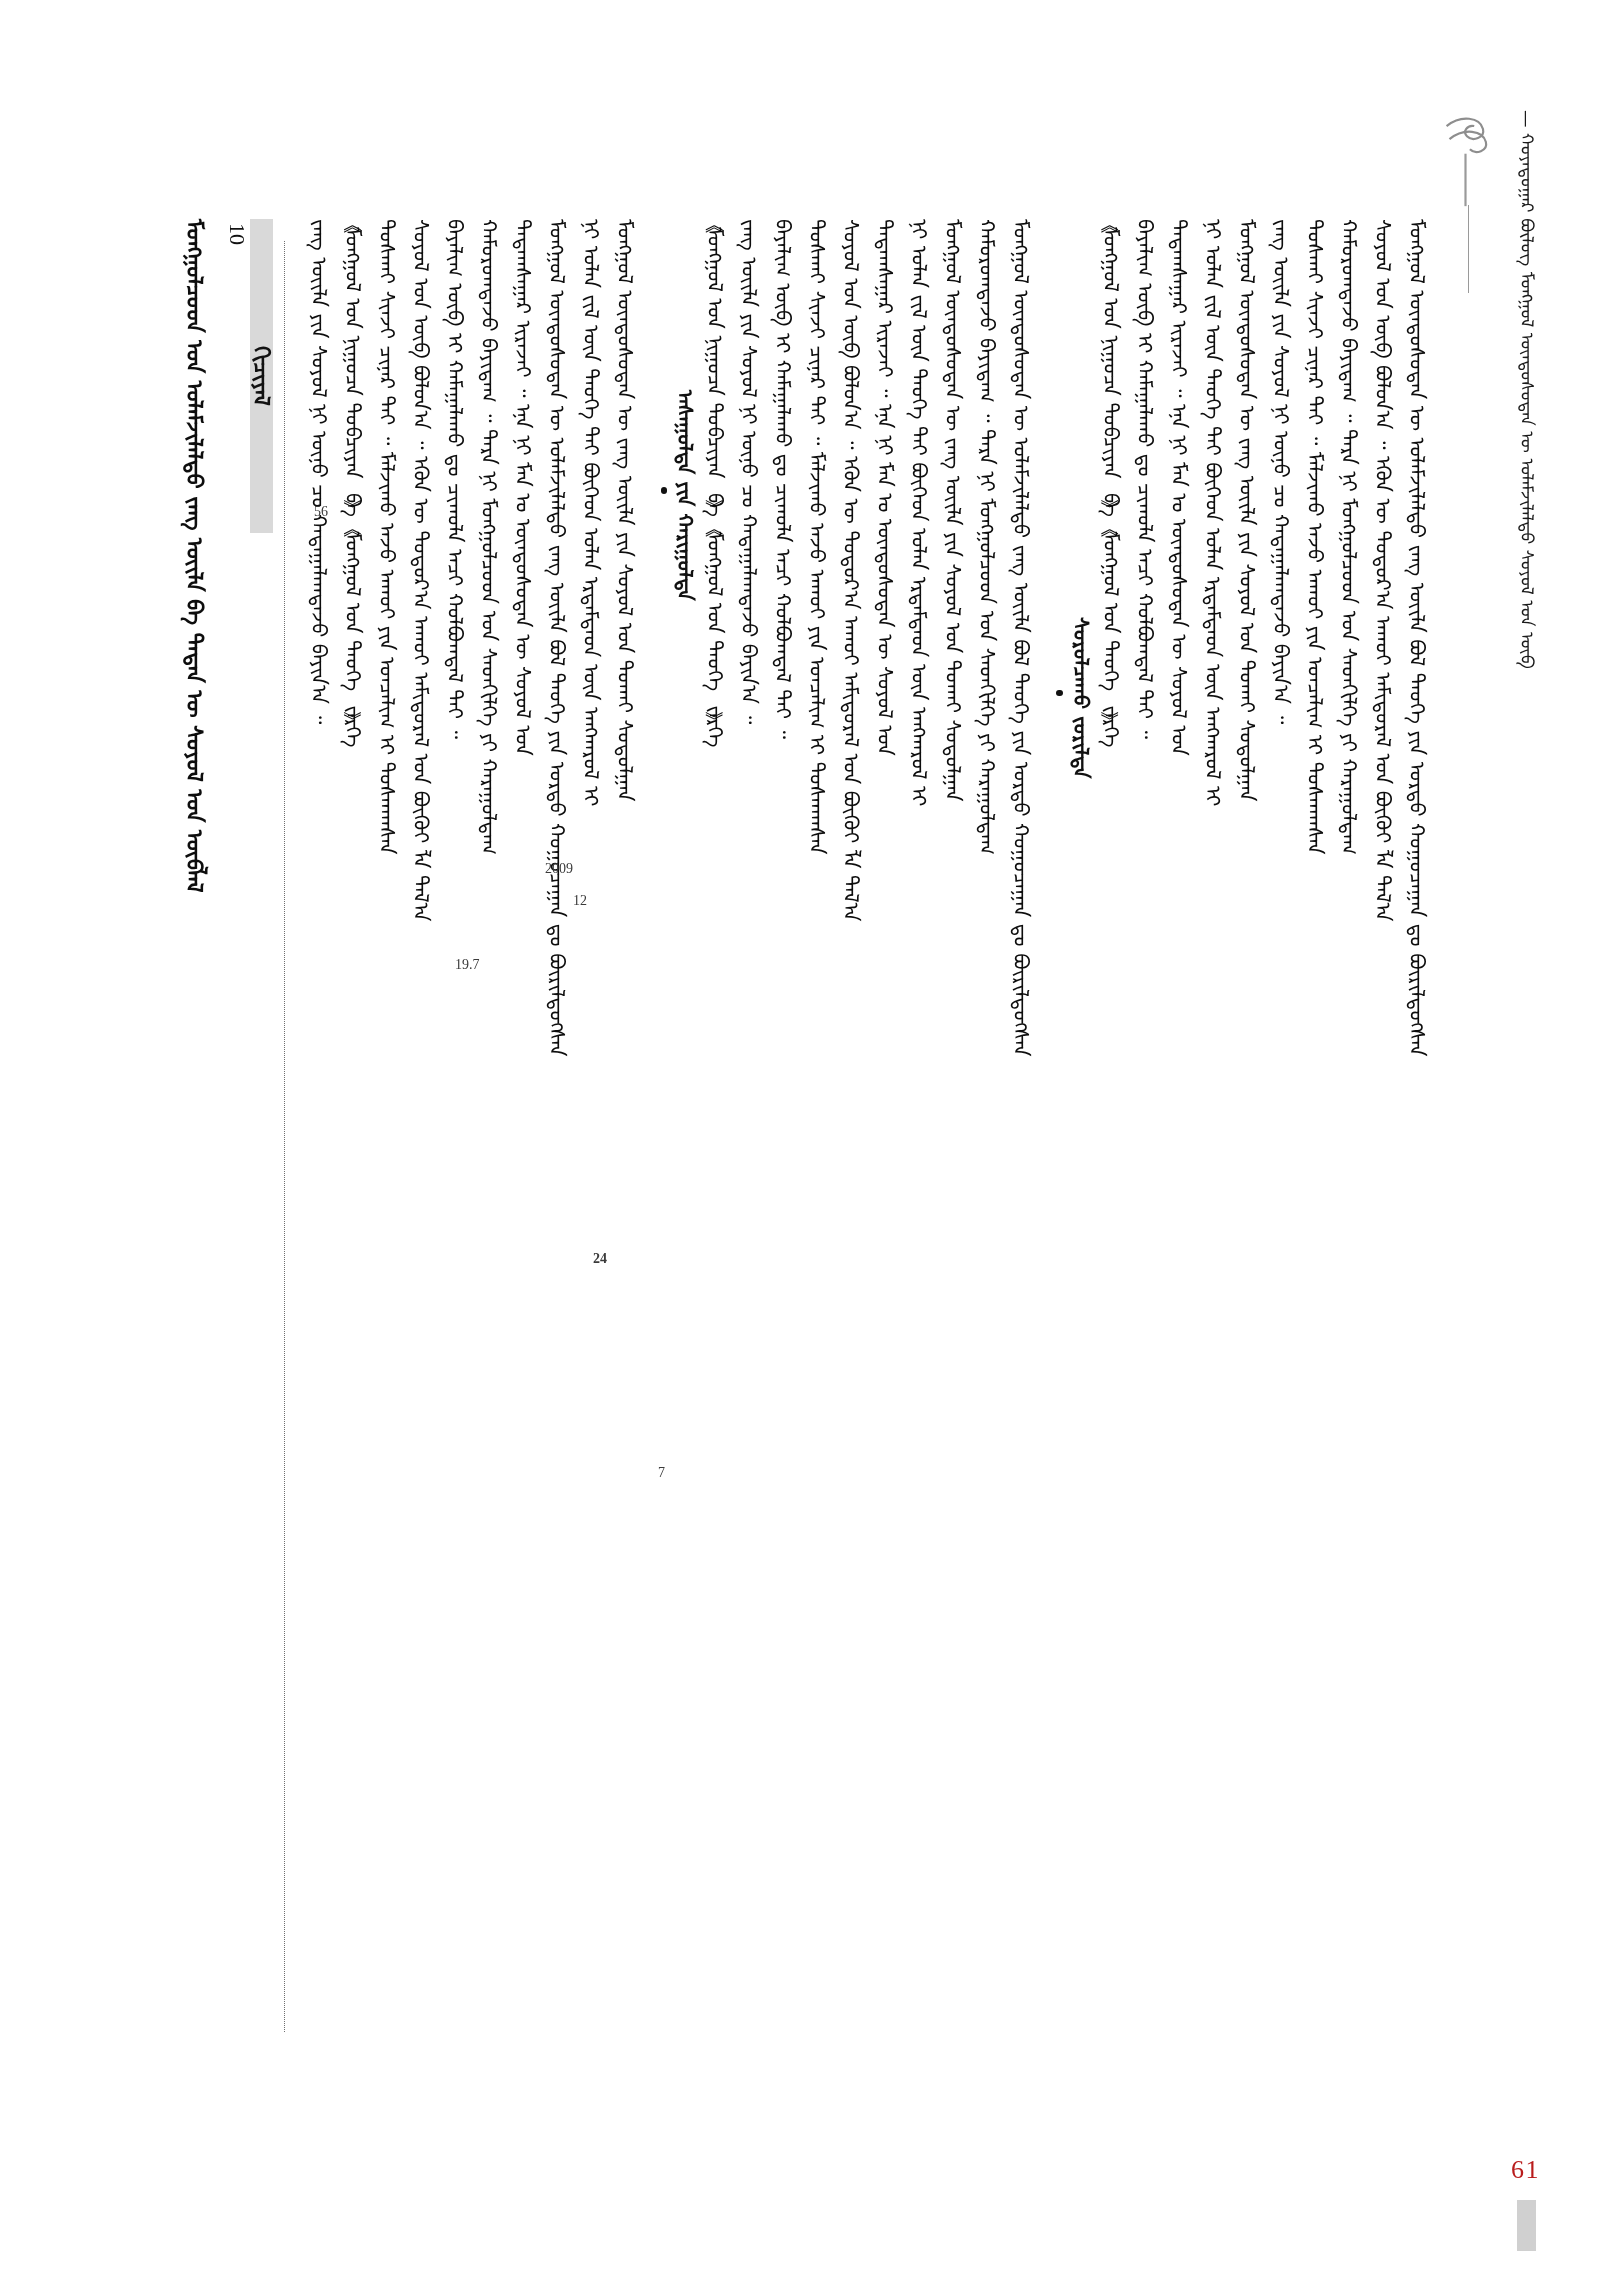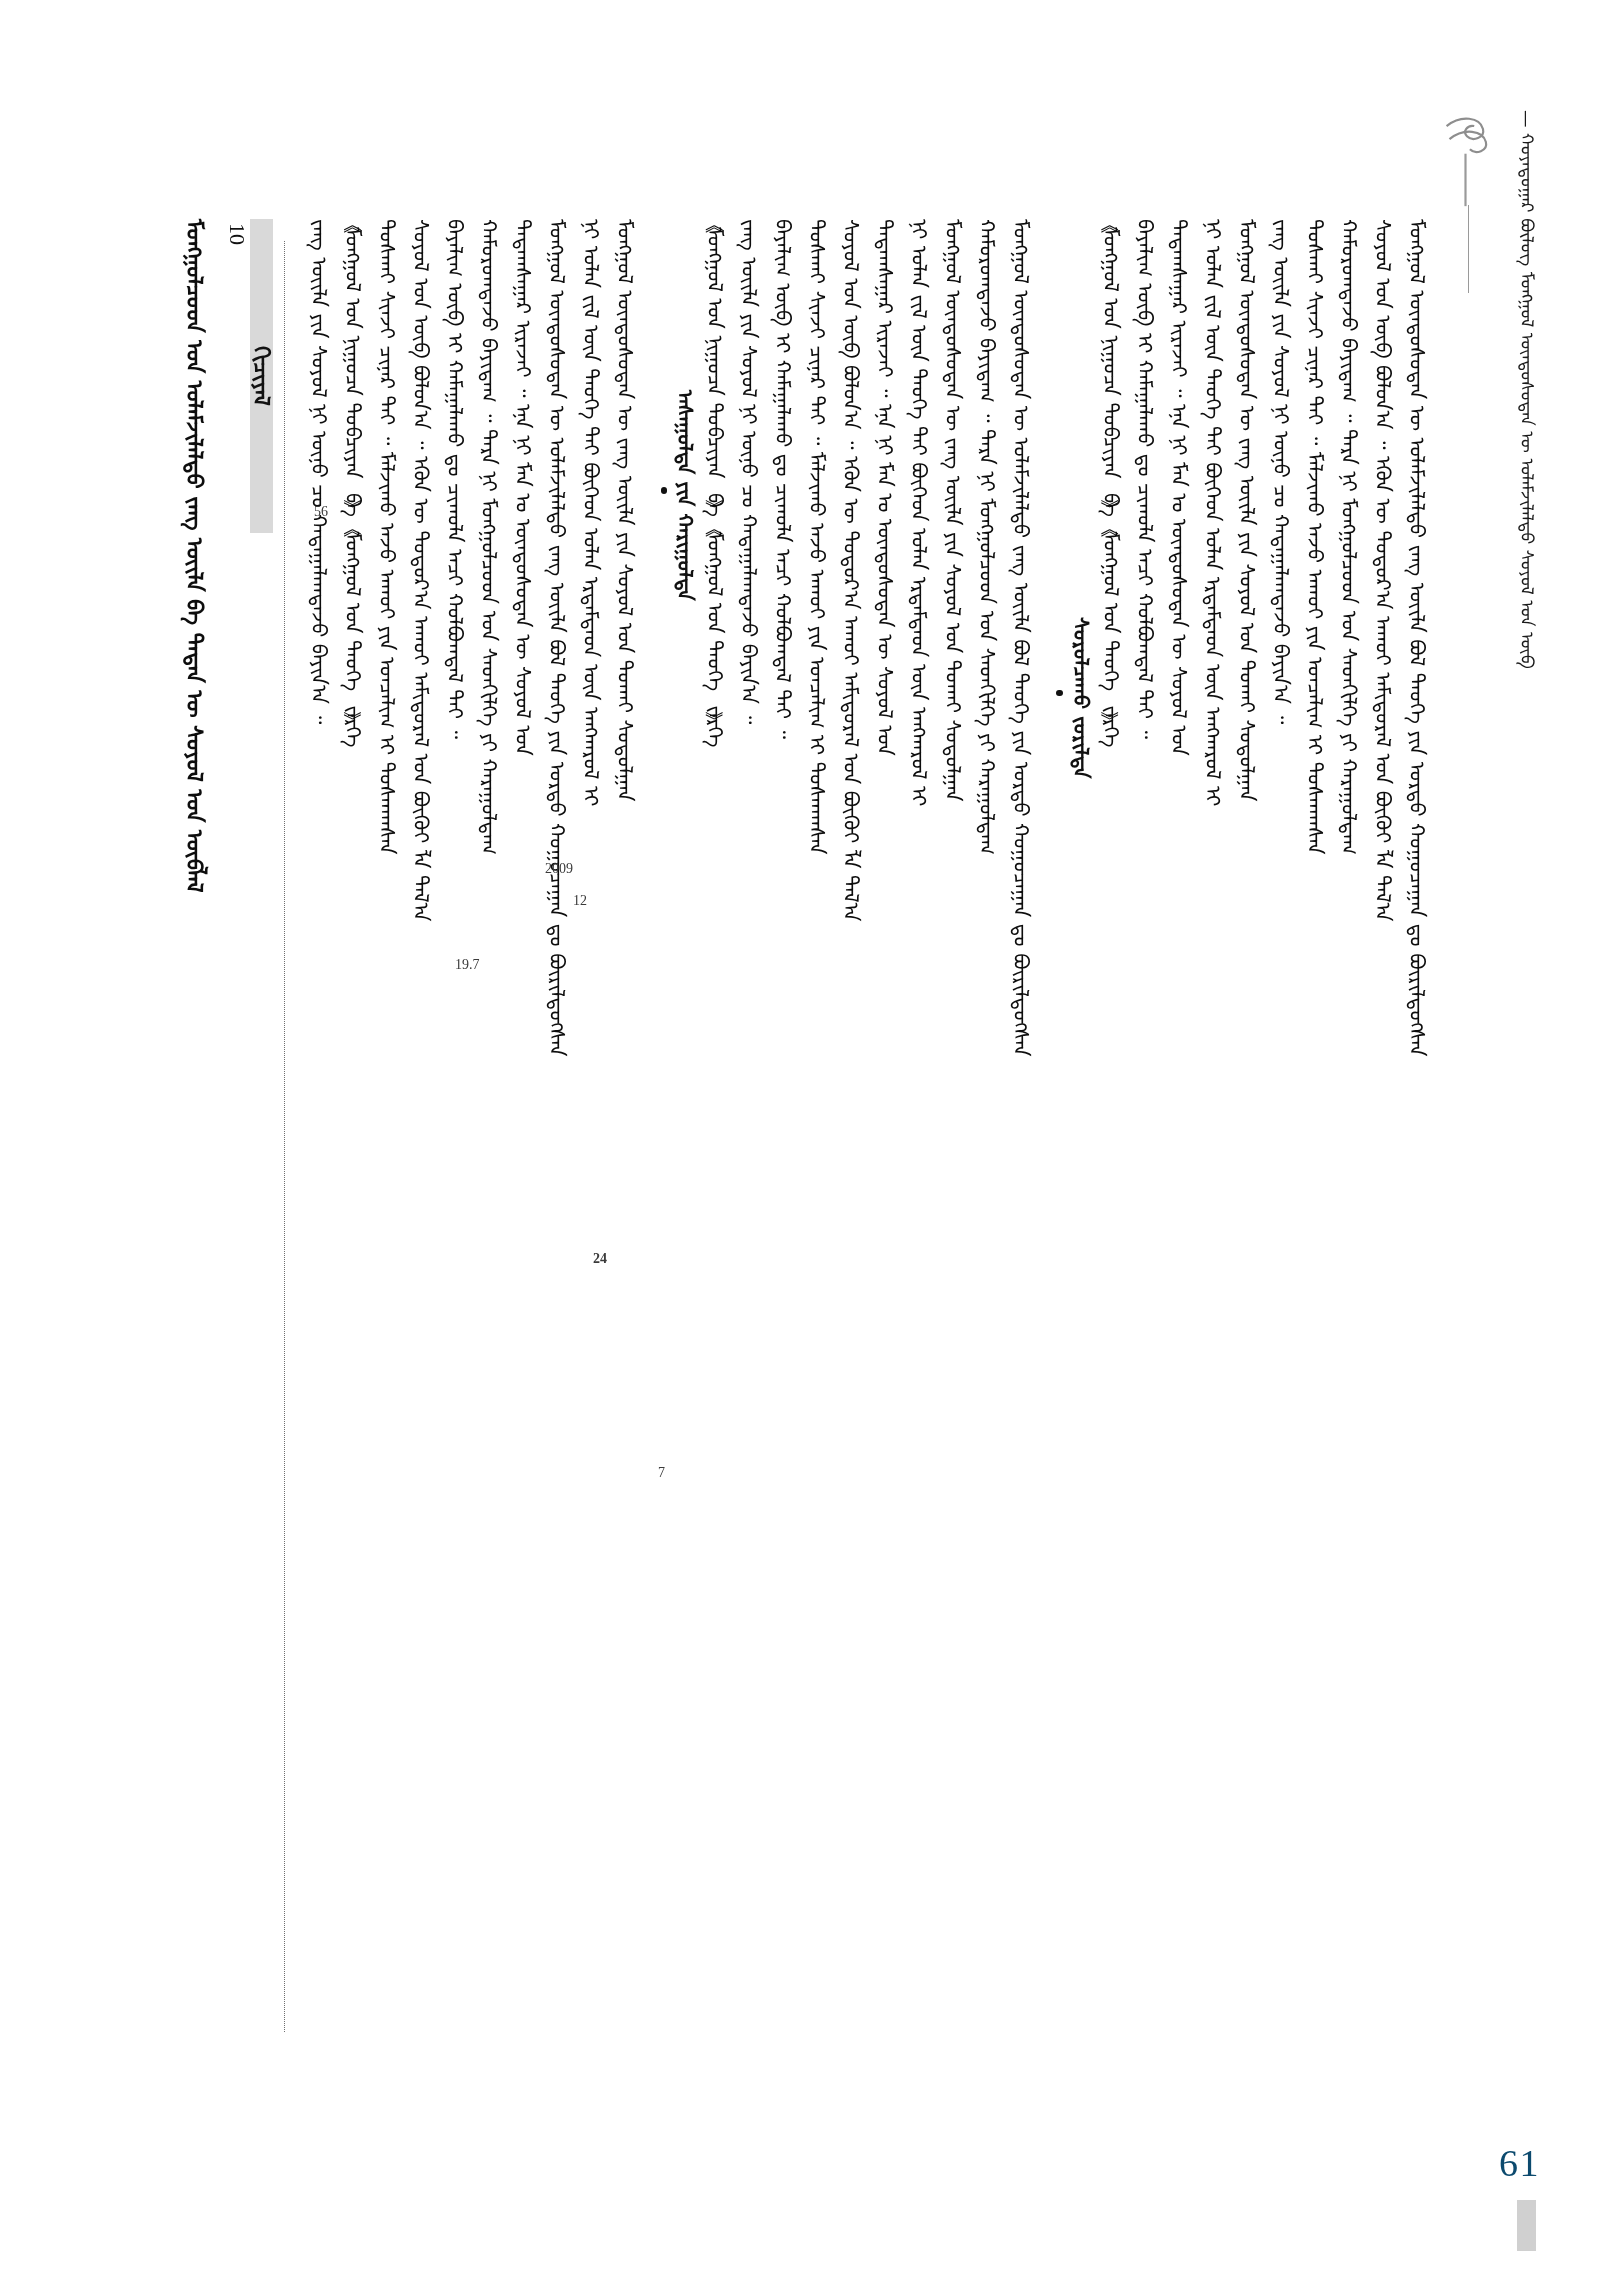--- a/index.html
+++ b/index.html
@@ -162,22 +162,22 @@
     height: 1791px;
     border-left: 1.5px dotted #6f6f6f;
   }
 
   
   #folio {
     position: absolute;
     right: 82px;
     bottom: 110px;
     font-family: "Liberation Serif", serif;
-    font-size: 38px;
-    color: #0c4a6e;
+    font-size: 26px;
+    color: #b91c1c;
     letter-spacing: 1.5px;
   }
   #folio-bar {
     position: absolute;
     right: 86px;
     bottom: 44px;
     width: 19px;
     height: 51px;
     background: #d0d0d0;
   }

